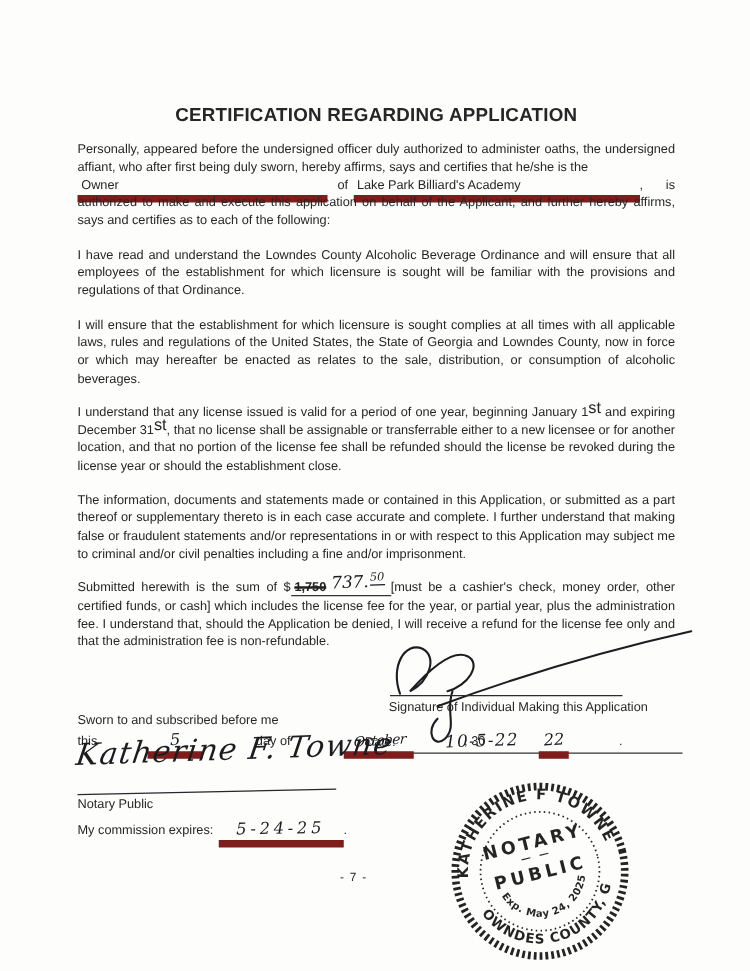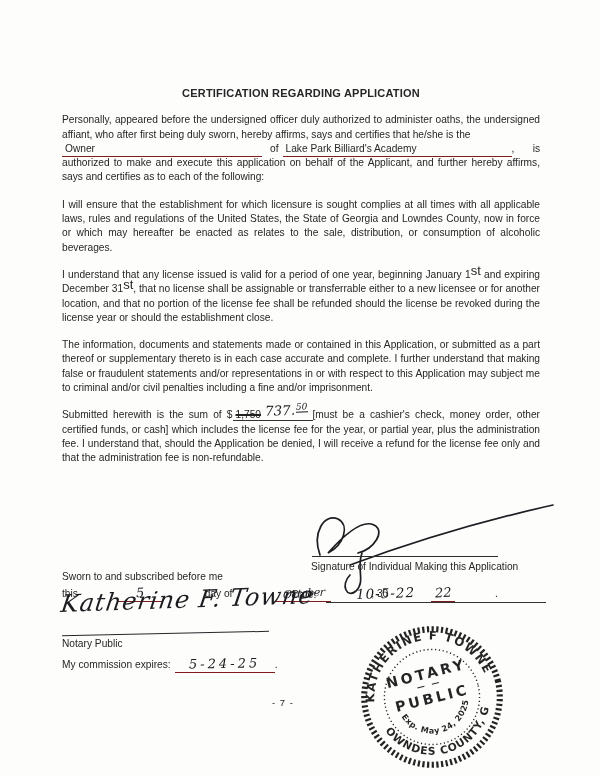--- a/index.html
+++ b/index.html
@@ -4,32 +4,32 @@
 <style>
   html,body { margin:0; padding:0; background:#e8e8e8; }
   .page {
     position:relative; width:600px; height:777px; margin:0 auto;
     background:#fdfdfc; color:#262626;
     font-family:"Liberation Sans", sans-serif;
     font-size:10.2px; line-height:14.3px;
     overflow:hidden;
   }
   .content { padding:0 60px 0 62px; }
-  .title { margin-top:86px; text-align:center; font-weight:700; font-size:11px; letter-spacing:.2px; }
+  .title { margin-top:86px; text-align:center; font-weight:700; font-size:15px; letter-spacing:.2px; }
   .para { margin-top:13px; text-align:justify; }
   .para.no-top { margin-top:0; }
   .fill-line { display:flex; align-items:baseline; height:14.3px; }
-  .blank { border-bottom:1px solid #7f1d1d; display:inline-block; }
+  .blank { border-bottom:6px solid #7f1d1d; display:inline-block; }
   .blank-role { width:197px; padding-left:3px; }
   .of { margin:0 4px 0 8px; }
   .blank-business { width:226px; padding-left:3px; }
   .spacer { flex:1; }
   .ss { position:relative; top:-3px; font-size:13px; line-height:0; }
   .amount-blank { display:inline-block; border-bottom:1.2px solid #333; padding:0 5px 0 3px; line-height:10px; white-space:nowrap; }
-  .struck { text-decoration:line-through; text-decoration-thickness:2px; font-weight:400; color:#222; }
+  .struck { text-decoration:line-through; text-decoration-thickness:2px; font-weight:700; color:#222; }
   .hand { font-family:"DejaVu Serif", serif; font-style:italic; color:#1c1c20; }
   .amount-hand { display:inline-block; position:relative; top:-3px; font-size:13.5px; line-height:10px; margin-left:4px; transform:rotate(-2deg); }
   .hand-sup { position:relative; top:-5px; font-size:9px; border-bottom:1px solid #1c1c20; margin-left:1px; }
 
   
   .abs { position:absolute; }
   .sig-svg { left:300px; top:483px; width:256px; height:125px; }
   .sig-svg path { fill:none; stroke:#1d1d22; stroke-width:1.7; stroke-linecap:round; }
   .sig-line { left:312px; top:556px; width:186px; border-top:1.4px solid #2c2c2c; }
   .sig-label { left:311px; top:560px; }
@@ -76,20 +76,21 @@
       <span class="of">of</span>
       <span class="blank blank-business"><span>Lake Park Billiard's Academy</span></span>
       <span>,</span>
       <span class="spacer"></span>
       <span>is</span>
     </div>
     <div class="para no-top">
       <span>authorized to make and execute this application on behalf of the Applicant, and further hereby affirms, says and certifies as to each of the following:</span>
     </div>
 
+    <div class="para">I have read and understand the Lowndes County Alcoholic Beverage Ordinance and will ensure that all employees of the establishment for which licensure is sought will be familiar with the provisions and regulations of that Ordinance.</div>
 
     <div class="para">I will ensure that the establishment for which licensure is sought complies at all times with all applicable laws, rules and regulations of the United States, the State of Georgia and Lowndes County, now in force or which may hereafter be enacted as relates to the sale, distribution, or consumption of alcoholic beverages.</div>
 
     <div class="para"><span>I understand that any license issued is valid for a period of one year, beginning January 1</span><span class="ss">st</span><span> and expiring December 31</span><span class="ss">st</span><span>, that no license shall be assignable or transferrable either to a new licensee or for another location, and that no portion of the license fee shall be refunded should the license be revoked during the license year or should the establishment close.</span></div>
 
     <div class="para">The information, documents and statements made or contained in this Application, or submitted as a part thereof or supplementary thereto is in each case accurate and complete.  I further understand that making false or fraudulent statements and/or representations in or with respect to this Application may subject me to criminal and/or civil penalties including a fine and/or imprisonment.</div>
 
     <div class="para"><span>Submitted herewith is the  sum  of $</span><span class="amount-blank"><span class="struck">1,750</span><span class="hand amount-hand"><span>737.</span><span class="hand-sup">50</span></span></span><span>[must be a cashier's check, money order, other certified funds, or cash] which includes the license fee for the year, or partial year, plus the administration fee. I understand that, should the Application be denied, I will receive a refund for the license fee only and that the administration fee is non-refundable.</span></div>
   </div>
 

